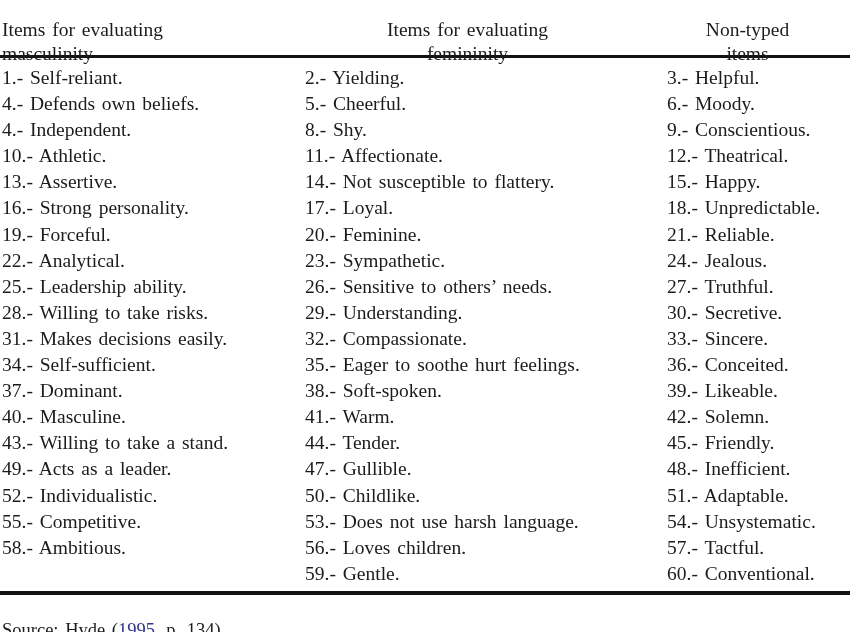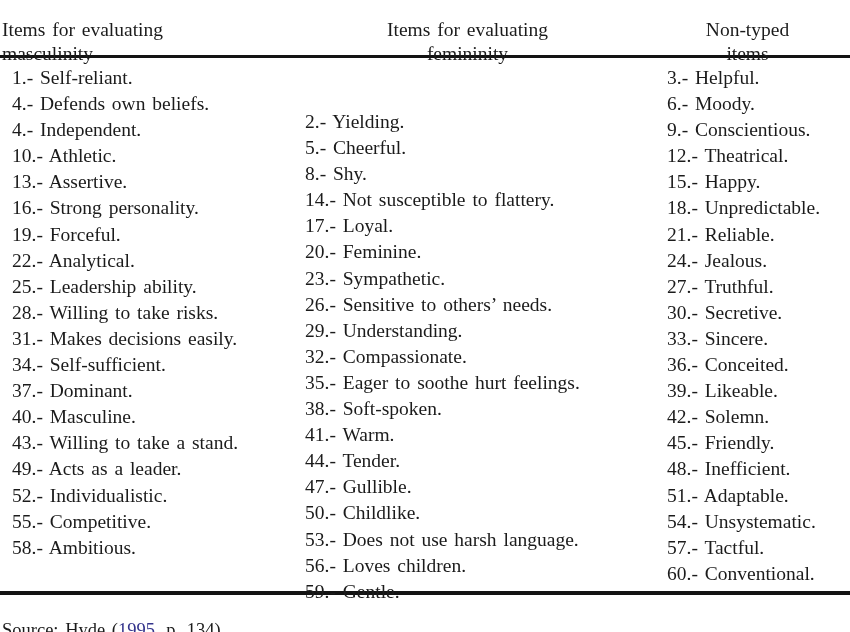--- a/index.html
+++ b/index.html
@@ -47,22 +47,22 @@
     padding-top: 7px;
     box-sizing: border-box;
     height: 533px;
   }
   .items-list {
     font-size: 19.5px;
     line-height: 26.1px;
     white-space: nowrap;
     word-spacing: 2px;
   }
-  .col-1 .items-list { padding-left: 12px; }
-  .col-2 .items-list { padding-left: 15px; margin-top: 44px; }
+  .col-1 .items-list { padding-left: 2px; }
+  .col-2 .items-list { padding-left: 15px; }
   .col-3 .items-list { padding-left: 22px; }
   .rule-bottom {
     height: 4px;
     background: #131313;
   }
   .source-note {
     margin-top: 24px;
     padding-left: 2px;
     font-size: 18.5px;
     line-height: 22px;
@@ -118,20 +118,21 @@
           <div class="item">52.- Individualistic.</div>
           <div class="item">55.- Competitive.</div>
           <div class="item">58.- Ambitious.</div>
         </div>
     </div>
     <div class="col-2">
       <div class="items-list">
           <div class="item">2.- Yielding.</div>
           <div class="item">5.- Cheerful.</div>
           <div class="item">8.- Shy.</div>
+          <div class="item">11.- Affectionate.</div>
           <div class="item">14.- Not susceptible to flattery.</div>
           <div class="item">17.- Loyal.</div>
           <div class="item">20.- Feminine.</div>
           <div class="item">23.- Sympathetic.</div>
           <div class="item">26.- Sensitive to others’ needs.</div>
           <div class="item">29.- Understanding.</div>
           <div class="item">32.- Compassionate.</div>
           <div class="item">35.- Eager to soothe hurt feelings.</div>
           <div class="item">38.- Soft-spoken.</div>
           <div class="item">41.- Warm.</div>

